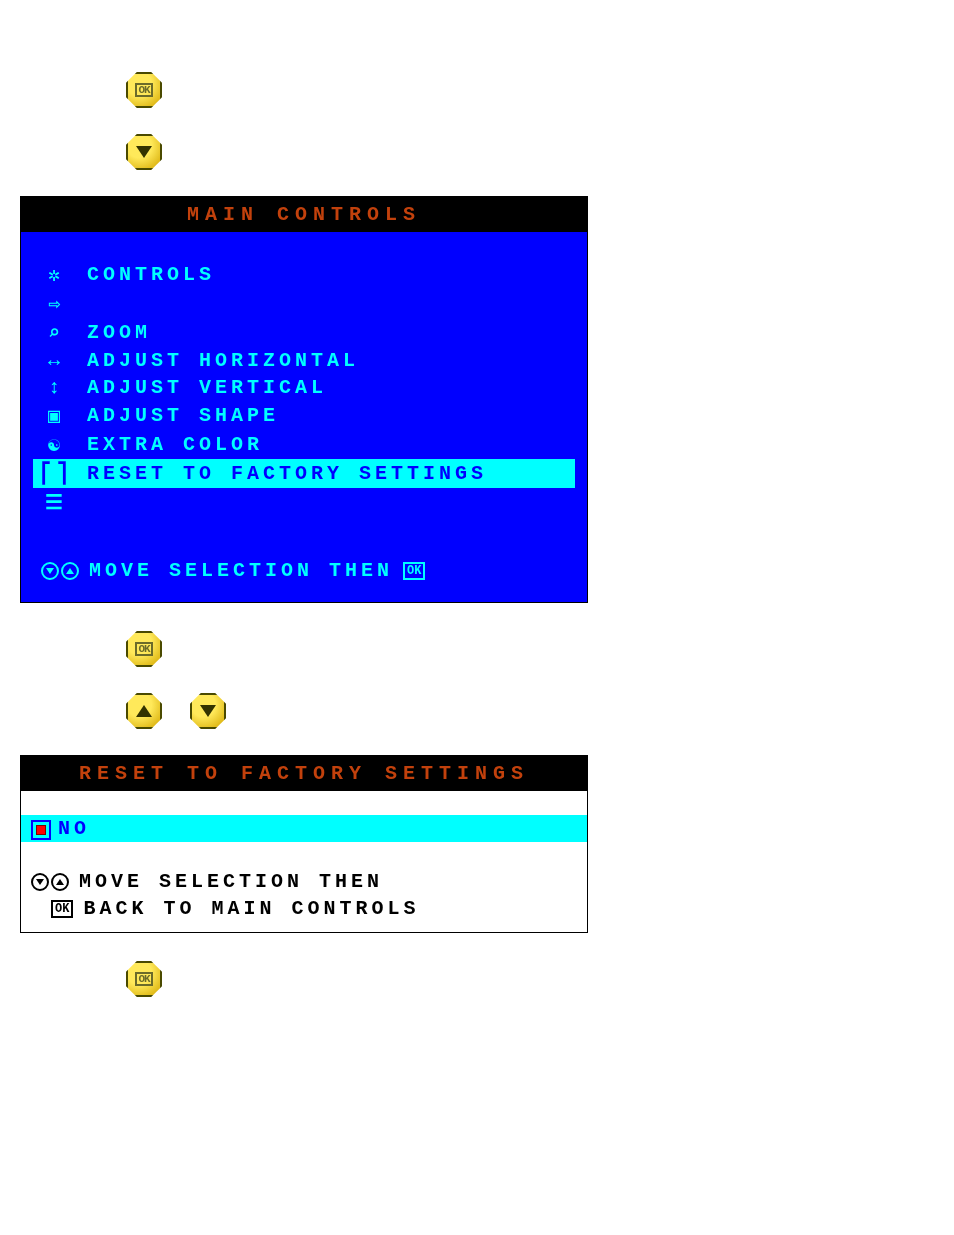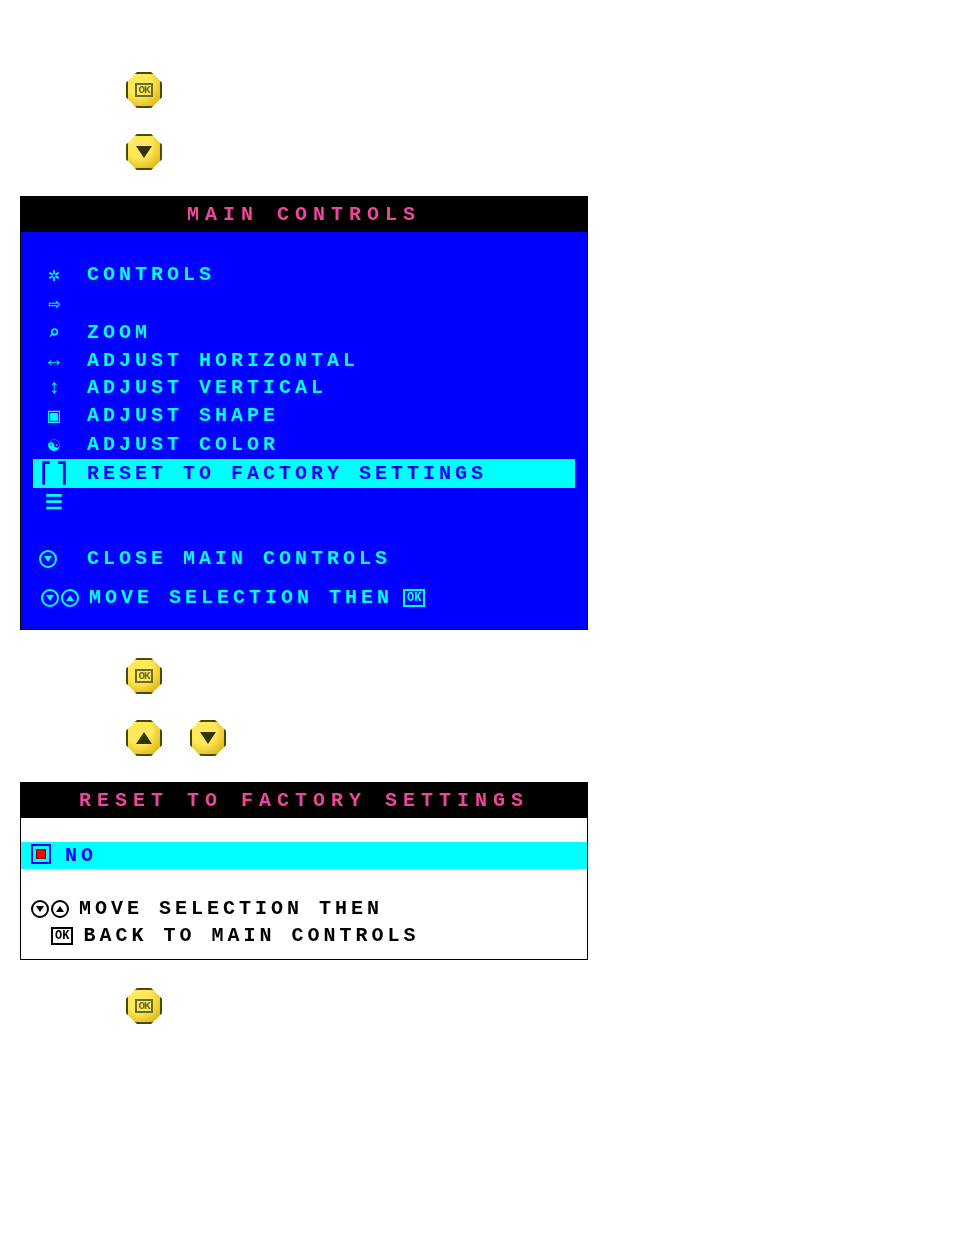--- a/index.html
+++ b/index.html
@@ -58,21 +58,21 @@
   
   .osd {
     width: 568px;
     border: 1px solid #000;
     margin-bottom: 28px;
     font-size: 20px;
     letter-spacing: 4px;
   }
   .osd-title {
     background: #000000;
-    color: #ec4899;
+    color: #c2410c;
     text-align: center;
     padding: 6px 0;
     font-size: 20px;
     letter-spacing: 6px;
   }
   .osd-body-blue {
     background: #0000ff;
     color: #00ffff;
     padding: 28px 12px 12px 12px;
   }
@@ -130,22 +130,22 @@
     line-height: 14px;
   }
 
   
   .osd-body-white {
     background: #ffffff;
     color: #000000;
   }
   .white-row {
     display: flex;
-    align-items: flex-start;
-    gap: 14px;
+    align-items: flex-end;
+    gap: 7px;
     padding: 2px 10px;
   }
   .white-row.highlight {
     background: #00ffff;
     color: #0000ff;
   }
   .white-blank {
     height: 24px;
     background: #ffffff;
   }
@@ -248,38 +248,30 @@
       <div class="menu-row">
         <span class="menu-icon">↕</span>
         <span class="menu-label">ADJUST VERTICAL</span>
       </div>
       <div class="menu-row">
         <span class="menu-icon">▣</span>
         <span class="menu-label">ADJUST SHAPE</span>
       </div>
       <div class="menu-row">
         <span class="menu-icon">☯</span>
-        <span class="menu-label">ADJUST COLOR</span>
+        <span class="menu-label">EXTRA COLOR</span>
       </div>
       <div class="menu-row highlight">
         <span class="menu-icon">⎡⎤</span>
         <span class="menu-label">RESET TO FACTORY SETTINGS</span>
       </div>
       <div class="menu-row">
         <span class="menu-icon">☰</span>
       </div>
       <div class="spacer"></div>
-      <div class="menu-row">
-        <span class="menu-icon">
-          <span class="circ">
-              <span class="mini-tri-down"></span>
-            </span>
-        </span>
-        <span class="menu-label">CLOSE MAIN CONTROLS</span>
-      </div>
       <div class="footer-blue">
         <span class="inline-icon">
           <span class="circ">
               <span class="mini-tri-down"></span>
             </span>
           <span class="circ">
               <span class="mini-tri-up"></span>
             </span>
         </span>
         <span>MOVE SELECTION THEN</span>

